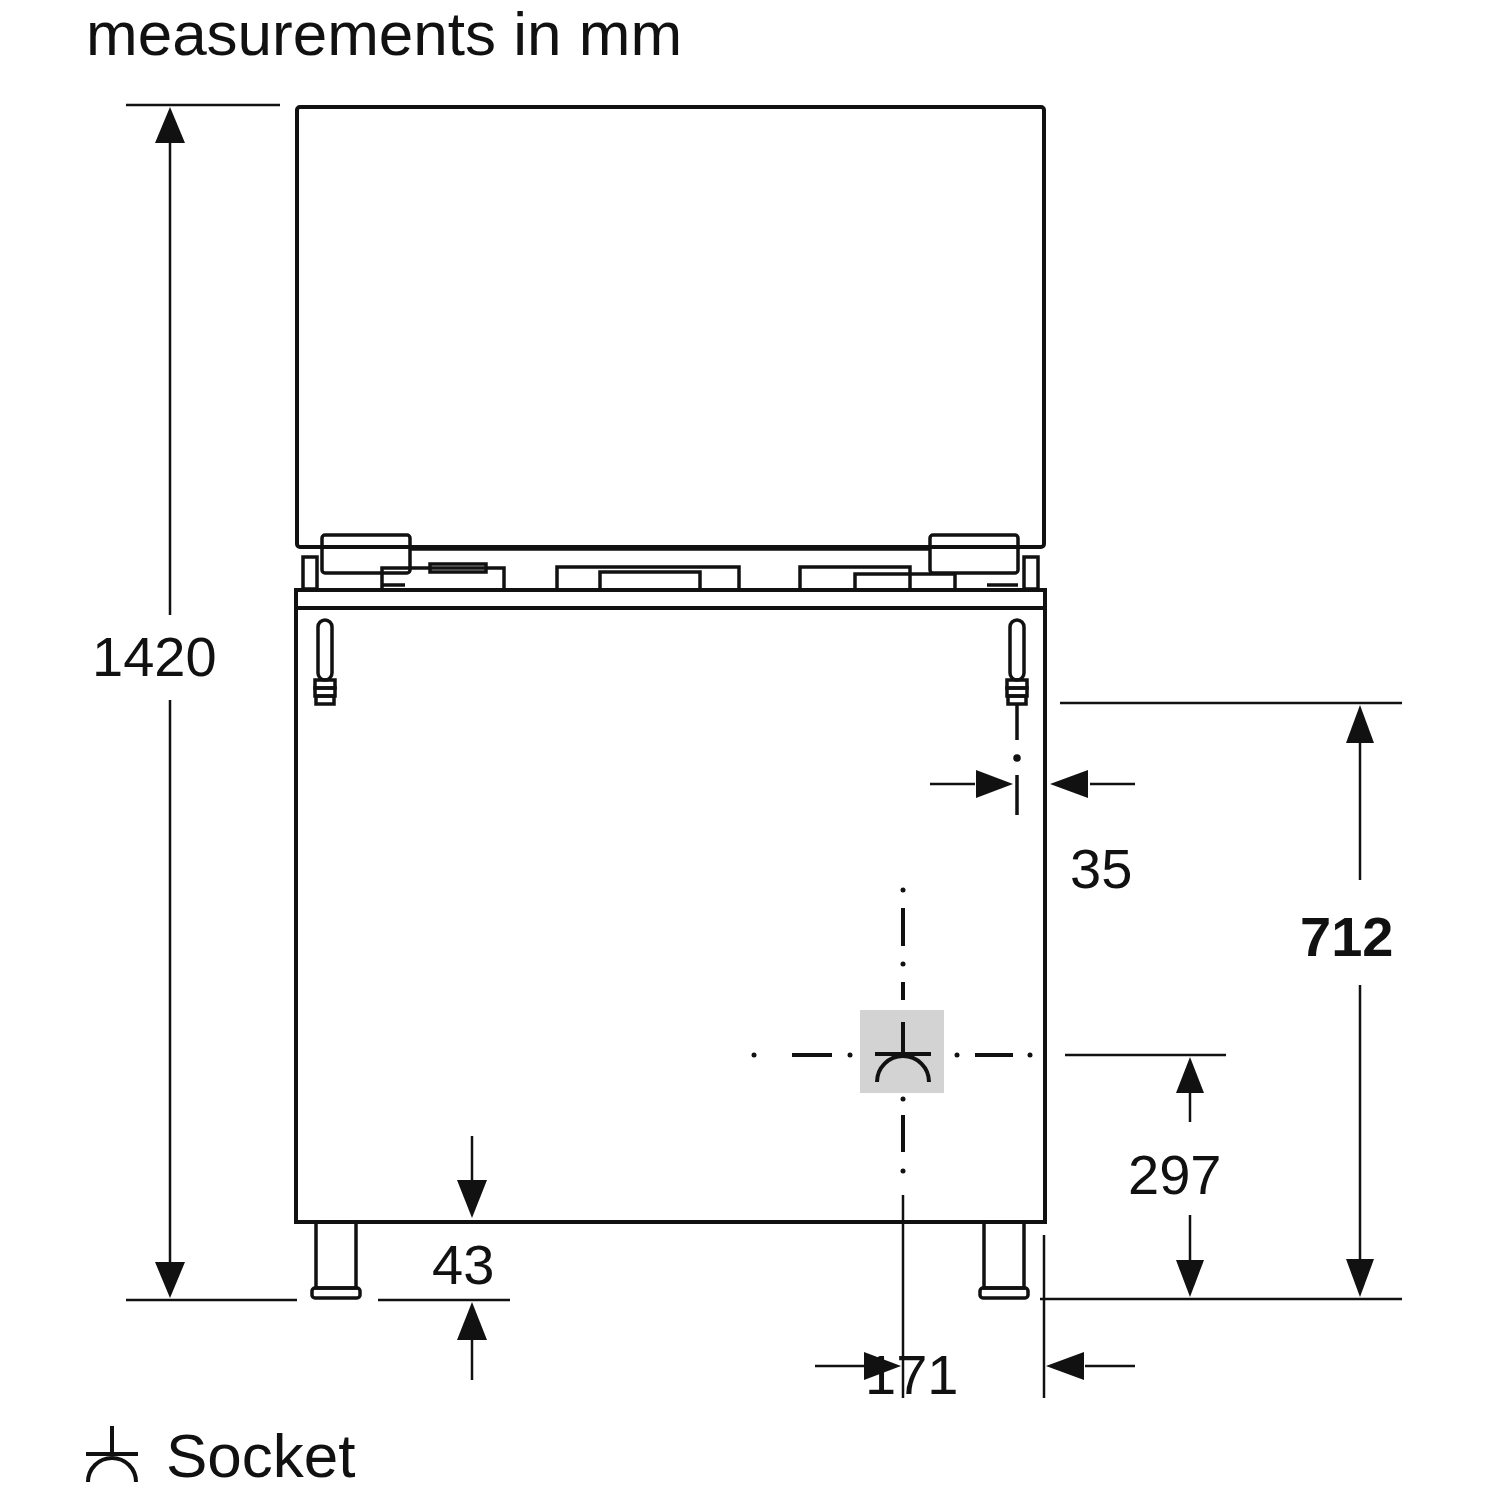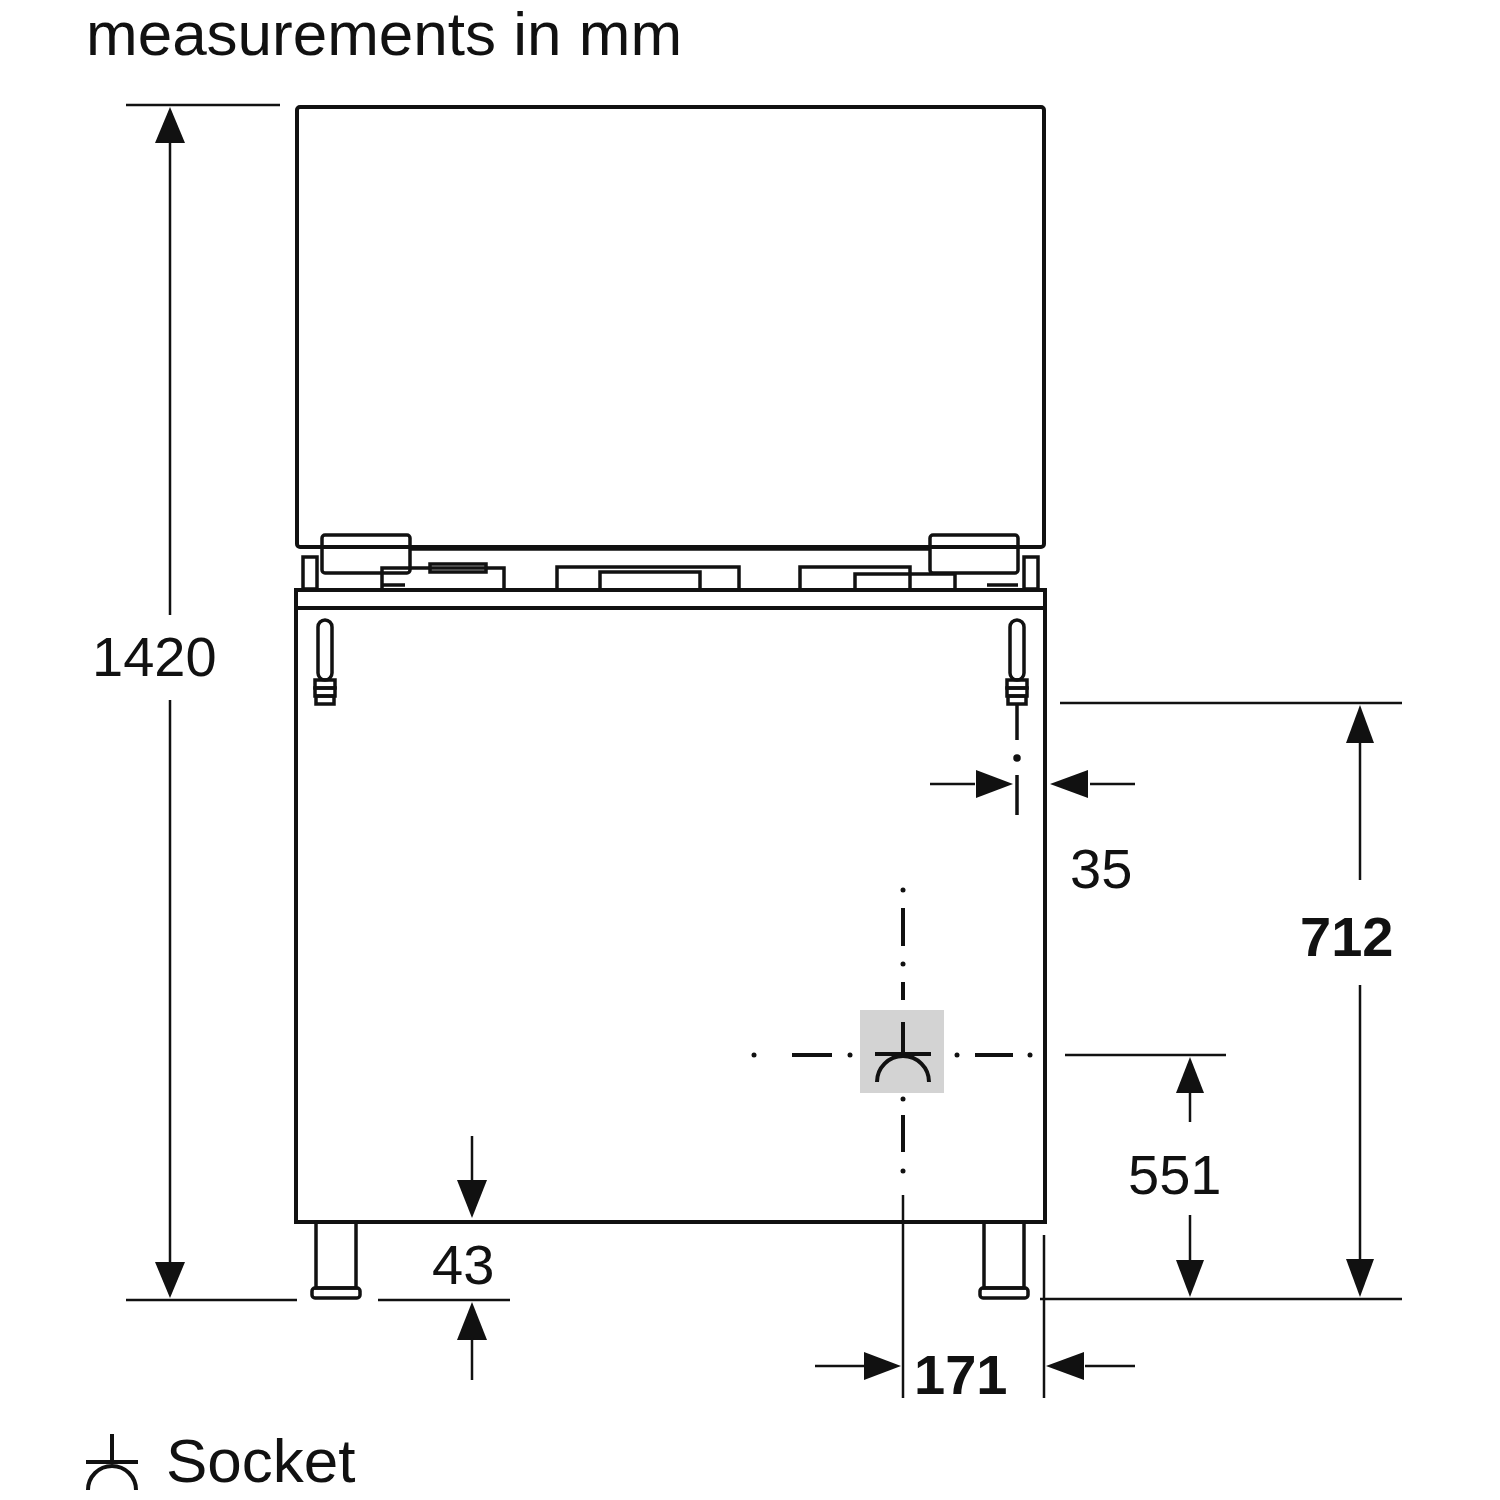--- a/index.html
+++ b/index.html
@@ -1,19 +1,19 @@
 <!DOCTYPE html>
 <html><head>
 <meta charset="utf-8">
 <style>
   html, body { margin: 0; padding: 0; background: #ffffff; }
   body { width: 1500px; height: 1500px; position: relative; overflow: hidden; font-family: "Liberation Sans", sans-serif; color: #111; }
   .title { position: absolute; left: 86px; top: -6px; font-size: 62px; line-height: 80px; color: #111; }
   .dim { position: absolute; font-size: 56px; line-height: 70px; color: #111; }
-  .legend { position: absolute; left: 80px; top: 1420px; height: 80px; display: flex; align-items: center; }
+  .legend { position: absolute; left: 80px; top: 1420px; height: 80px; display: flex; }
   .legend-label { font-size: 62px; margin-left: 22px; color: #111; }
   svg.drawing { position: absolute; left: 0; top: 0; }
 </style>
 </head>
 <body>
 
 <div class="title">measurements in mm</div>
 
 <svg class="drawing" width="1500" height="1500" viewBox="0 0 1500 1500">
   <defs>
@@ -141,23 +141,23 @@
       <line x1="903" y1="1022" x2="903" y2="1054"></line>
       <line x1="875" y1="1054" x2="931" y2="1054"></line>
       <path d="M877 1082 A26 26 0 0 1 929 1082"></path>
     </g>
   </g>
 </svg>
 
 <div class="dim" style="left:92px; top:622px;">1420</div>
 <div class="dim" style="left:1070px; top:834px;">35</div>
 <div class="dim" style="left:1300px; top:902px;font-weight:bold;">712</div>
-<div class="dim" style="left:1128px; top:1140px;">551</div>
+<div class="dim" style="left:1128px; top:1140px;">297</div>
 <div class="dim" style="left:432px; top:1230px;">43</div>
-<div class="dim" style="left:914px; top:1340px;font-weight:bold;">171</div>
+<div class="dim" style="left:865px; top:1340px;">171</div>
 
 <div class="legend">
   <svg width="64" height="64" viewBox="0 0 64 64">
     <g fill="none" stroke="#111" stroke-width="4">
       <line x1="32" y1="6" x2="32" y2="34"></line>
       <line x1="6" y1="34" x2="58" y2="34"></line>
       <path d="M8 62 A24 24 0 0 1 56 62"></path>
     </g>
   </svg>
   <span class="legend-label">Socket</span>

